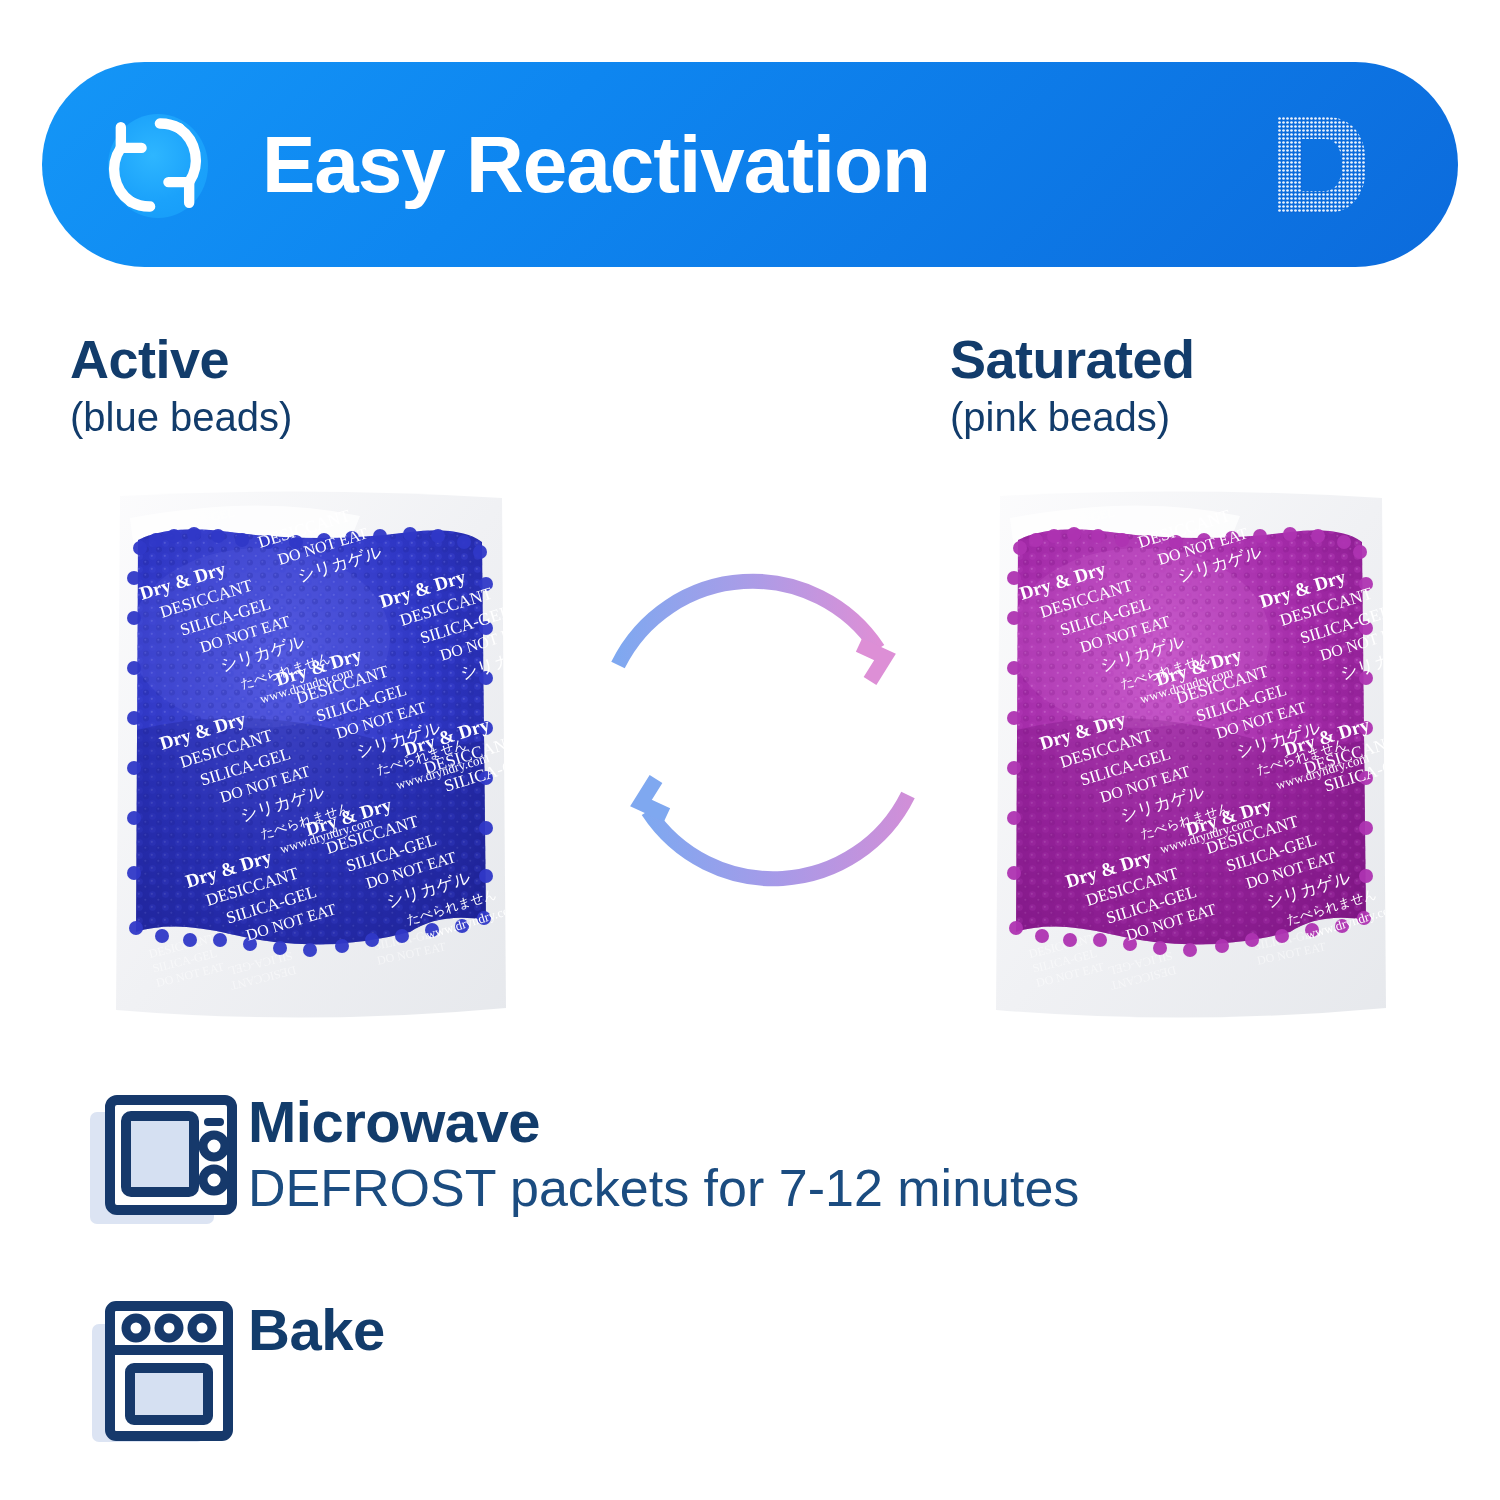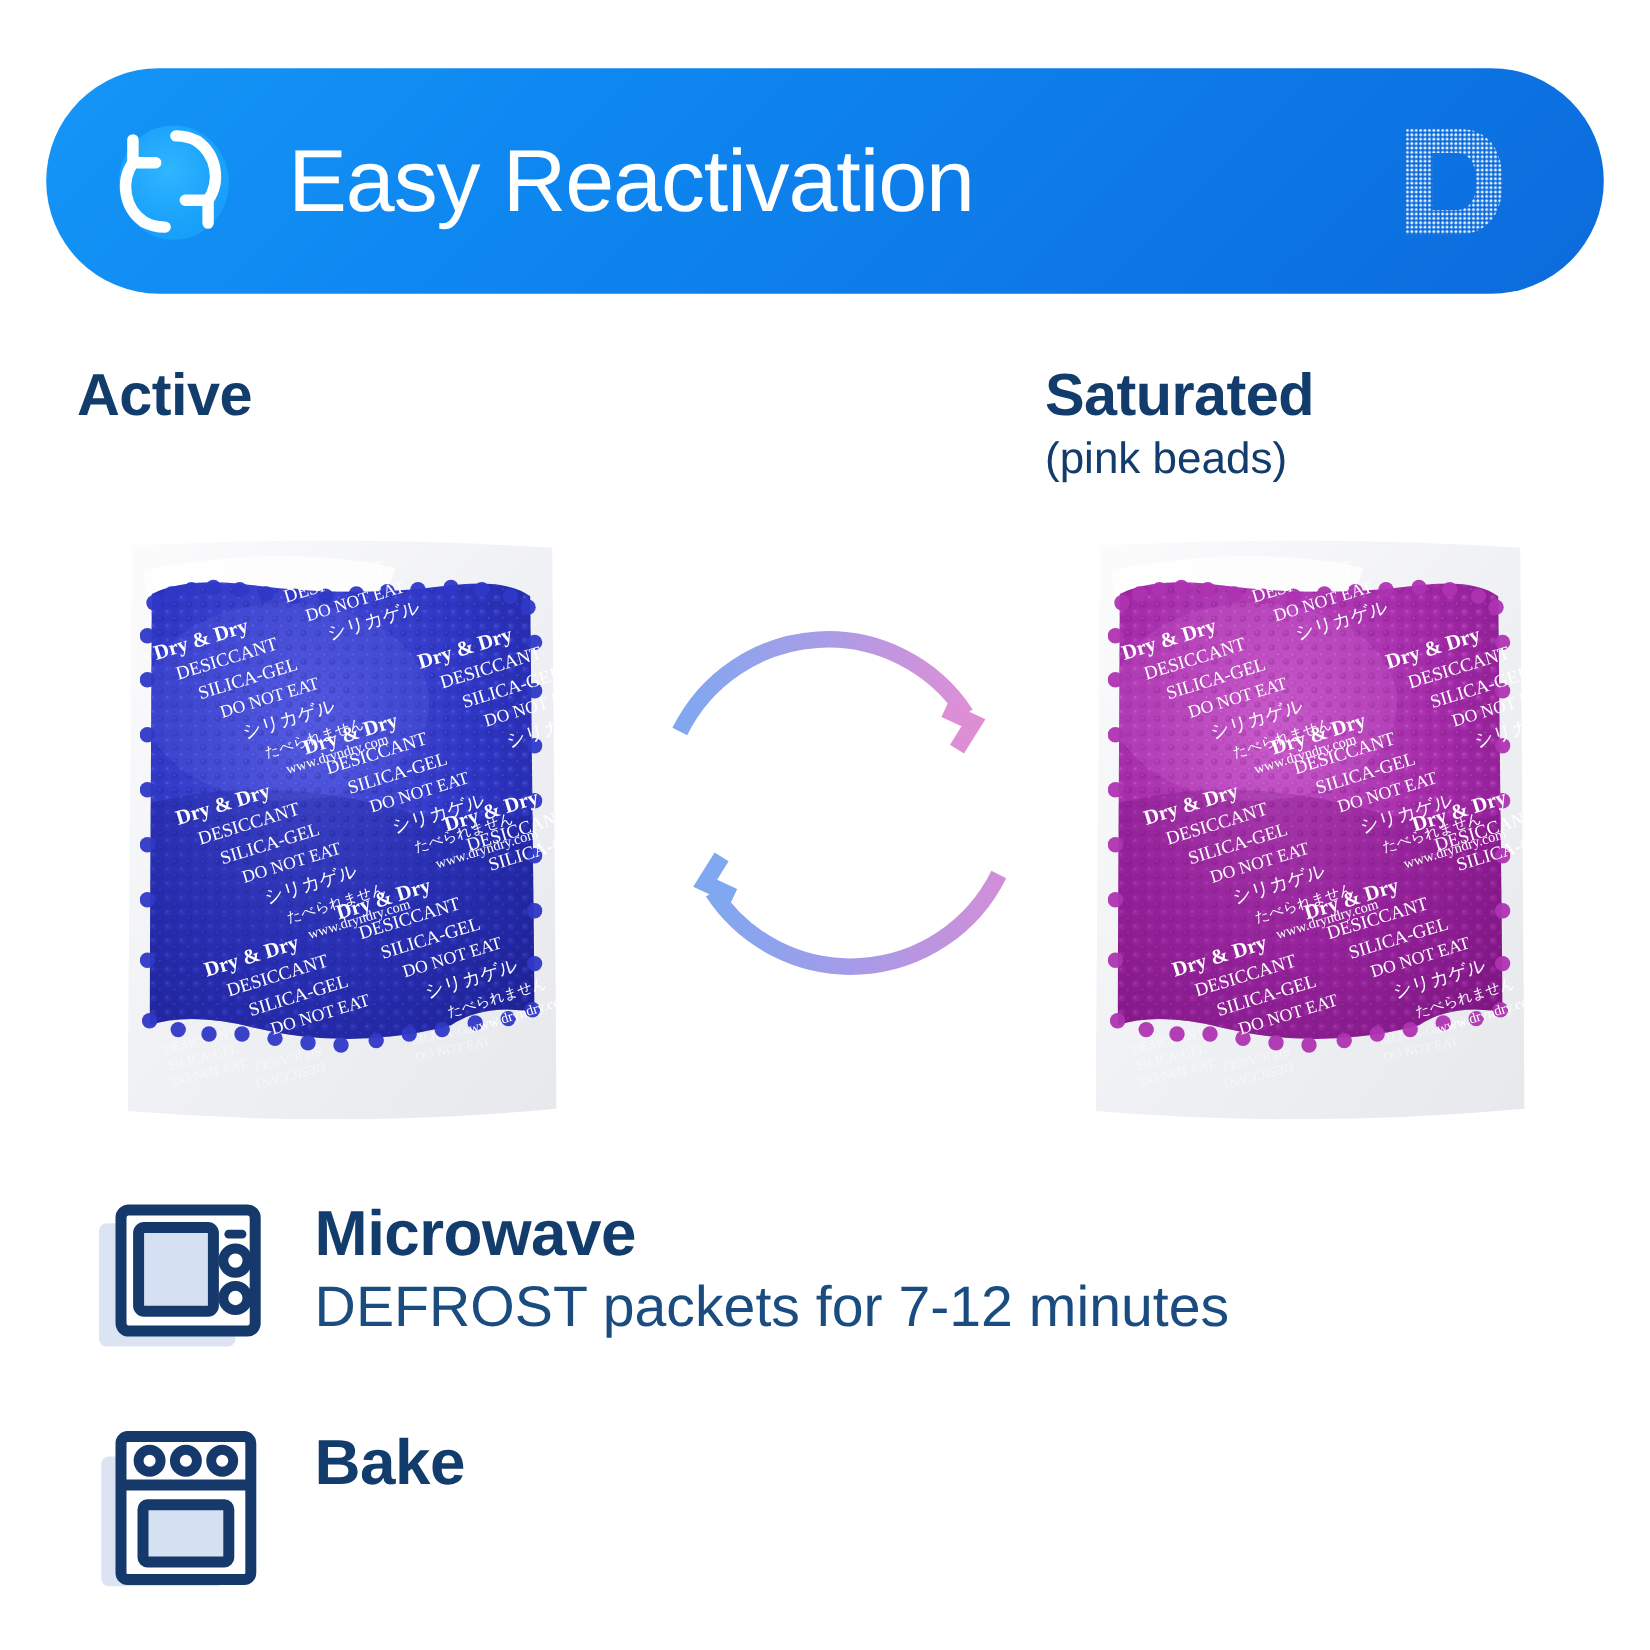--- a/index.html
+++ b/index.html
@@ -31,21 +31,21 @@
     position:absolute;
     left:18px; top:14px;
     width:100px; height:104px;
     border-radius:50%;
     background:radial-gradient(circle at 45% 40%,#2EB6FF 0%,#1BA2FB 55%,#159BF8 100%);
   }
   .banner-icon-wrap svg { position:relative; z-index:2; }
   .banner-title {
     color:#ffffff;
     font-size:80px;
-    font-weight:normal;
+    font-weight:bold;
     letter-spacing:-1px;
     margin-left:42px;
     line-height:1;
     white-space:nowrap;
   }
   .brand-logo {
     position:absolute;
     right:88px; top:50%;
     transform:translateY(-50%);
     width:96px; height:104px;
@@ -111,21 +111,20 @@
     padding-left:88px;
     margin-bottom:58px;
   }
   .inst-icon {
     position:relative;
     width:160px; height:150px;
     flex:0 0 auto;
   }
   .inst-icon svg { position:absolute; left:0; top:0; }
   .inst-text {
-    margin-left:38px;
     padding-top:2px;
   }
   .inst-title {
     color:#123C6B;
     font-size:58px;
     font-weight:bold;
     line-height:1.04;
     letter-spacing:-0.5px;
   }
   .inst-desc {
@@ -164,20 +163,21 @@
       <path d="M4 4 H52 C78 4 92 22 92 52 C92 82 78 100 52 100 H4 Z
                M28 26 V78 H50 C62 78 68 68 68 52 C68 36 62 26 50 26 Z" fill="url(#halftone)" fill-rule="evenodd"></path>
     </svg>
   </div>
 </div>
 
 <div class="compare">
 
   <div class="col col-left">
     <div class="col-title">Active</div>
+    <div class="col-sub">(blue beads)</div>
 
     <div class="packet packet-left">
       <svg viewBox="0 0 400 548" xmlns="http://www.w3.org/2000/svg">
         <defs>
           <clipPath id="bagClipA">
             <path d="M10 8 Q200 -2 392 10 L396 520 Q200 538 6 522 Z"></path>
           </clipPath>
           <clipPath id="beadClipA">
             <path d="M28 52 Q60 36 120 44 Q210 56 300 44 Q350 38 372 54
                      L376 432 Q330 424 300 444 Q210 468 120 446 Q62 432 26 444 Z"></path>

